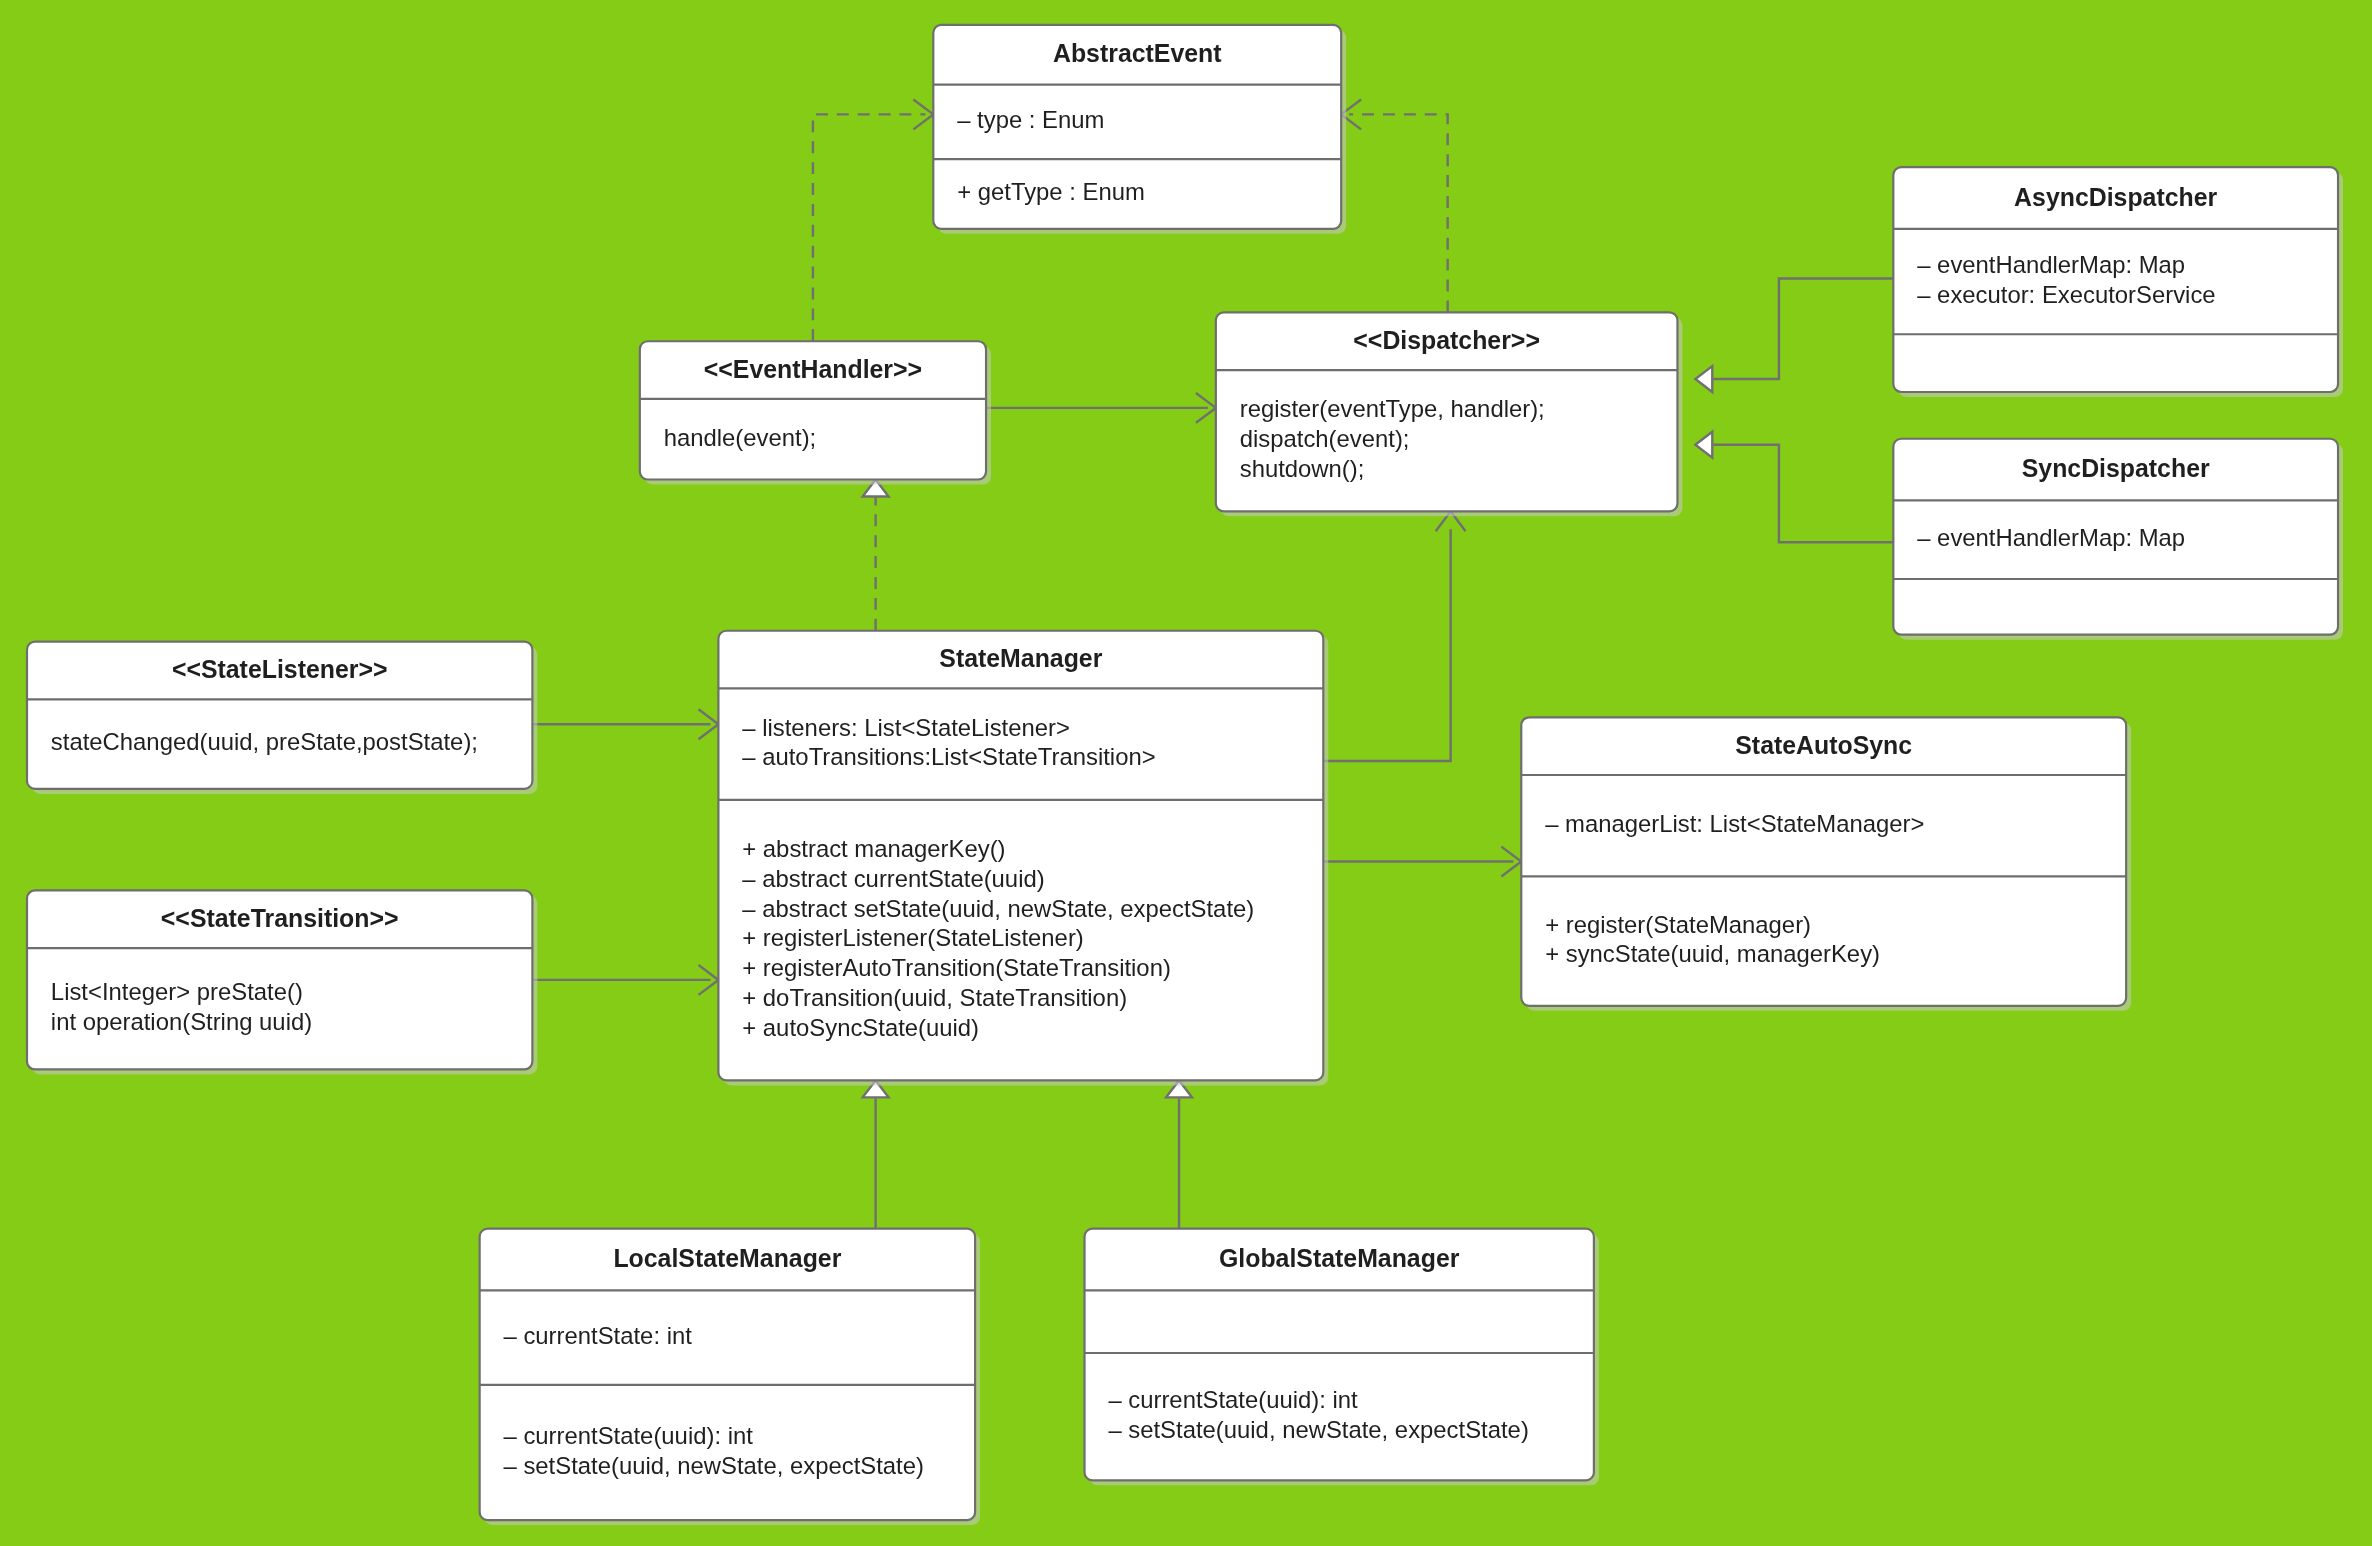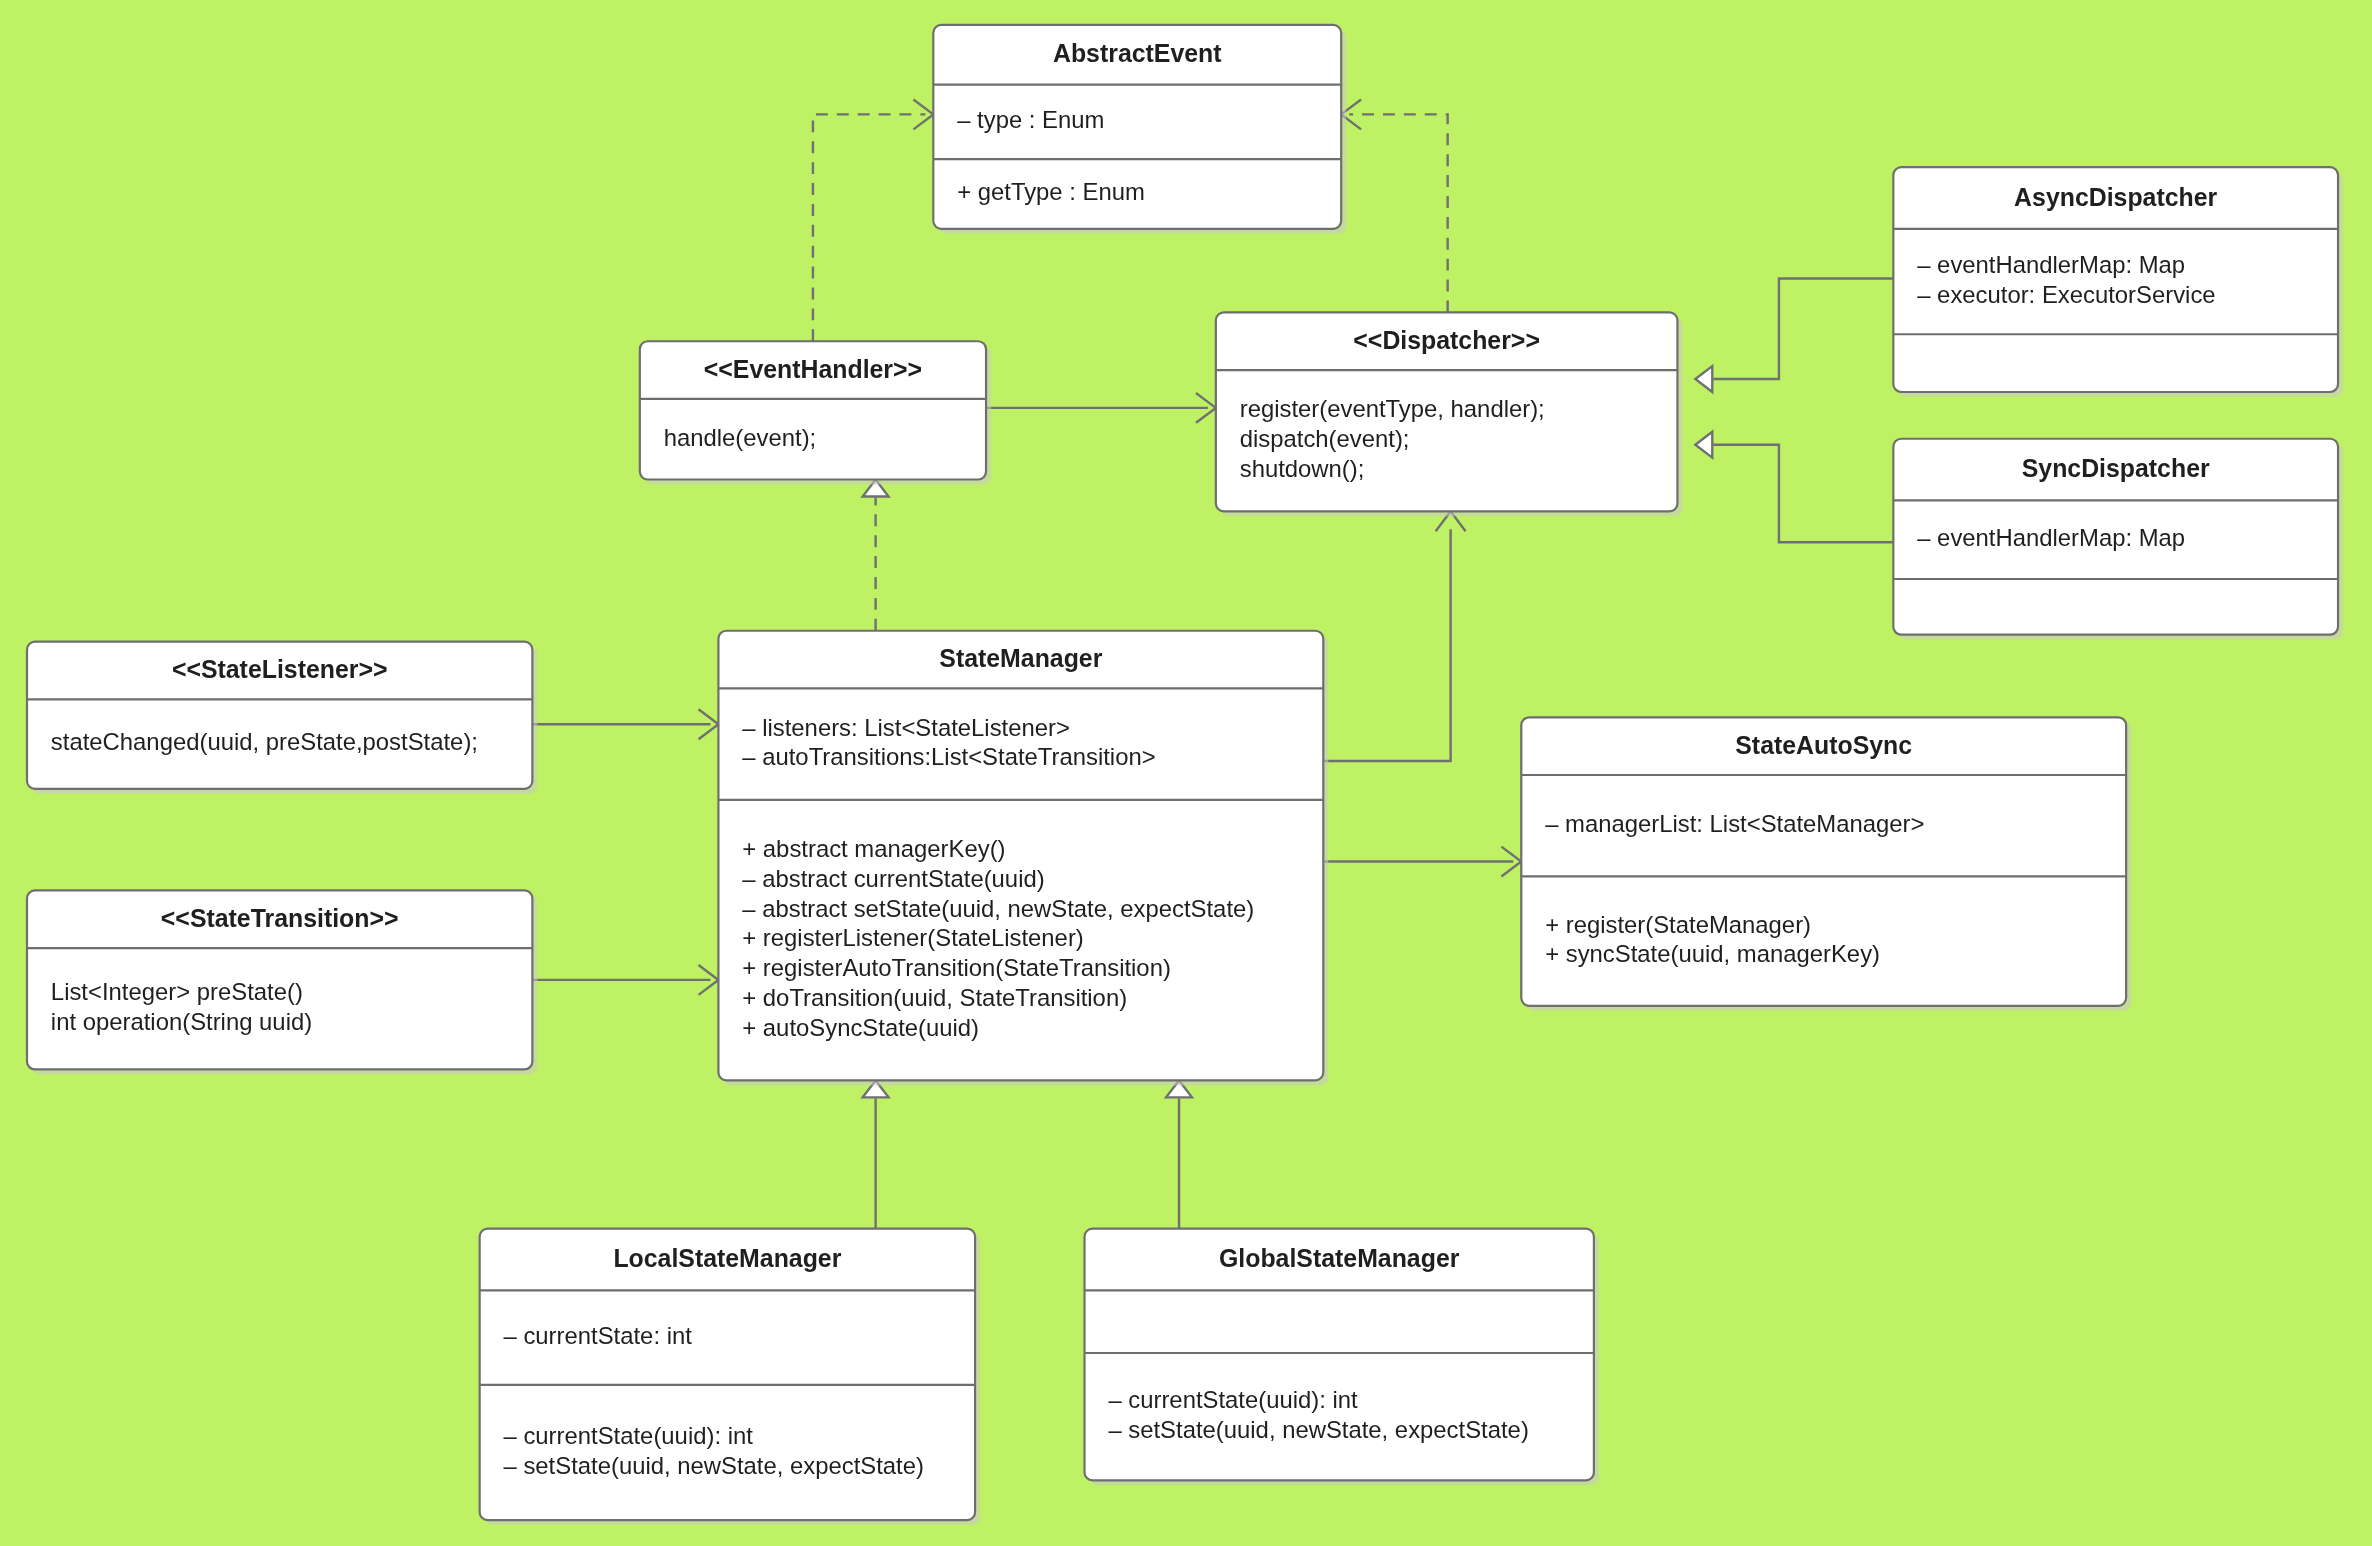--- a/index.html
+++ b/index.html
@@ -10,21 +10,21 @@
   body {
     width: 2372px;
     height: 1546px;
     font-family: "Liberation Sans", sans-serif;
     overflow: hidden;
   }
   #diagram-root {
     position: relative;
     width: 2372px;
     height: 1546px;
-    background: #bef264;
+    background: #84cc16;
   }
   svg.uml-canvas {
     position: absolute;
     top: 0;
     left: 0;
     width: 2372px;
     height: 1546px;
     display: block;
   }
   .cls-box {

